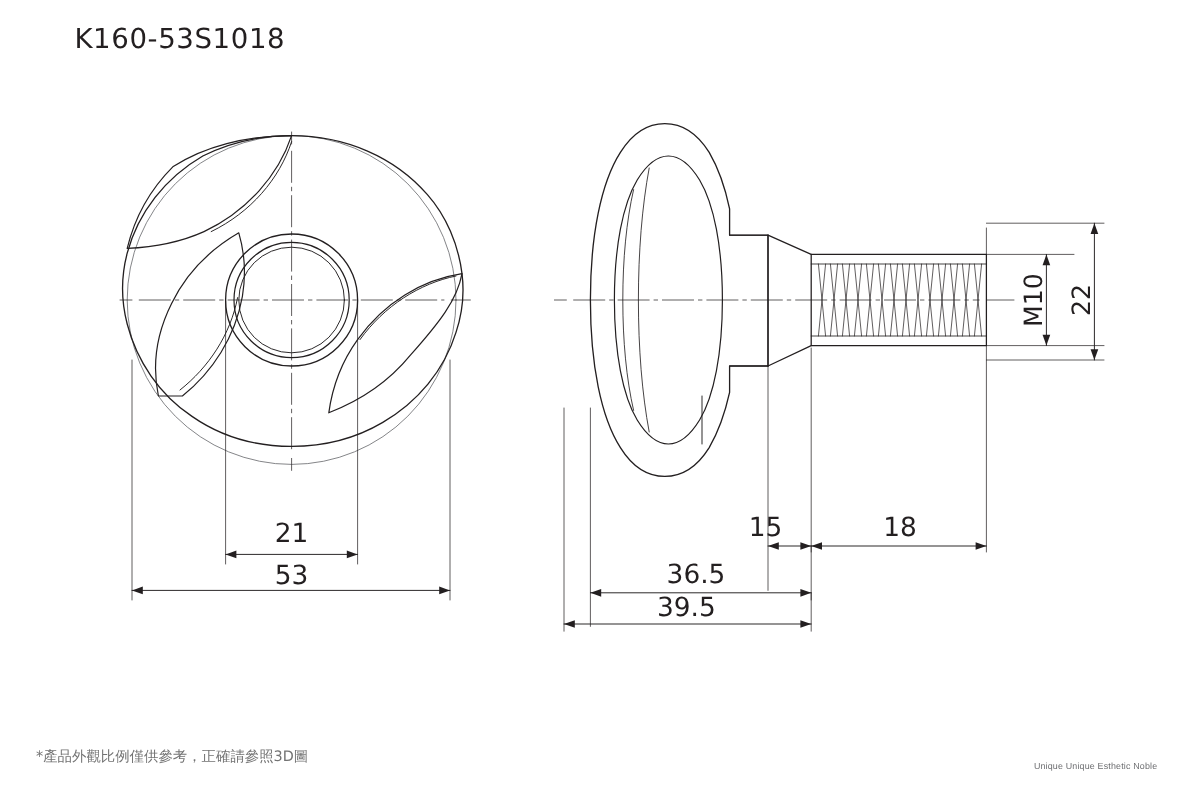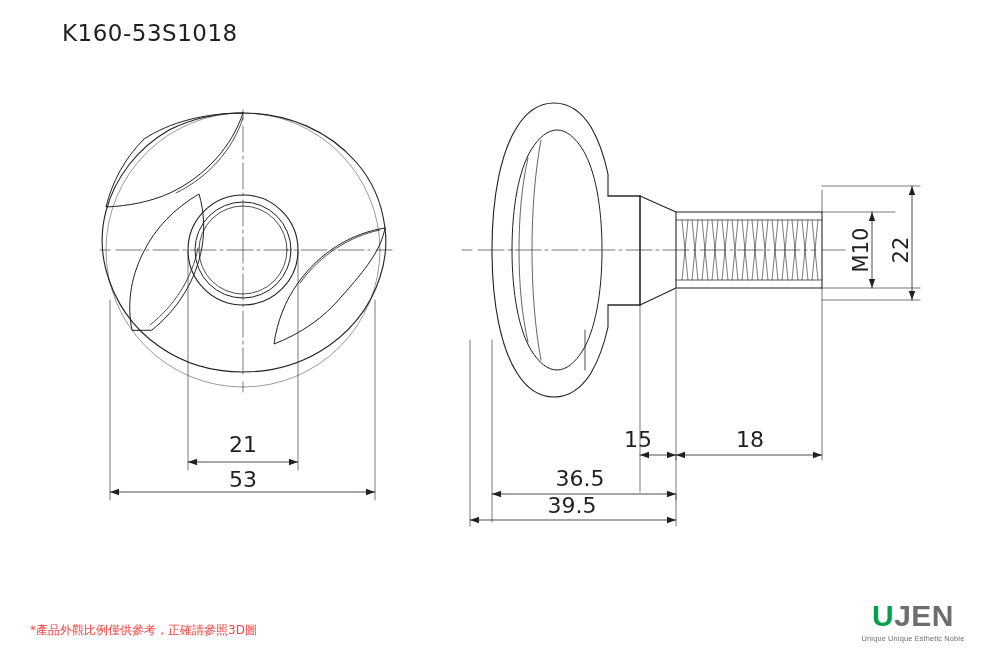--- a/index.html
+++ b/index.html
@@ -37,21 +37,21 @@
     left: 0; top: 0;
   }
   .footnotes {
     position: absolute;
     left: 30px;
     bottom: 28px;
     line-height: 1.45;
   }
   .footnote {
     font-size: 11.5px;
-    color: #ef4444;
+    color: #737373;
     white-space: nowrap;
     font-family: "DejaVu Sans", sans-serif;
   }
   .footnote.cn { font-size: 12px; }
   .logo {
     position: absolute;
     right: 22px;
     bottom: 24px;
     text-align: center;
     width: 132px;
@@ -266,17 +266,16 @@
     <text class="dim" x="750" y="447" font-size="22" text-anchor="middle">18</text>
     <text class="dim" x="580" y="486" font-size="22" text-anchor="middle">36.5</text>
     <text class="dim" x="572" y="513" font-size="22" text-anchor="middle">39.5</text>
   </svg>
 
   <div class="footnotes">
     <div class="footnote cn">*產品外觀比例僅供參考，正確請參照3D圖</div>
   </div>
 
   <div class="logo">
-    <div class="logo-word"><span class="logo-u">U</span><span class="logo-rest">JEN</span></div>
     <div class="logo-tag">Unique Unique Esthetic Noble</div>
   </div>
 
 </div>
 
 </body></html>

